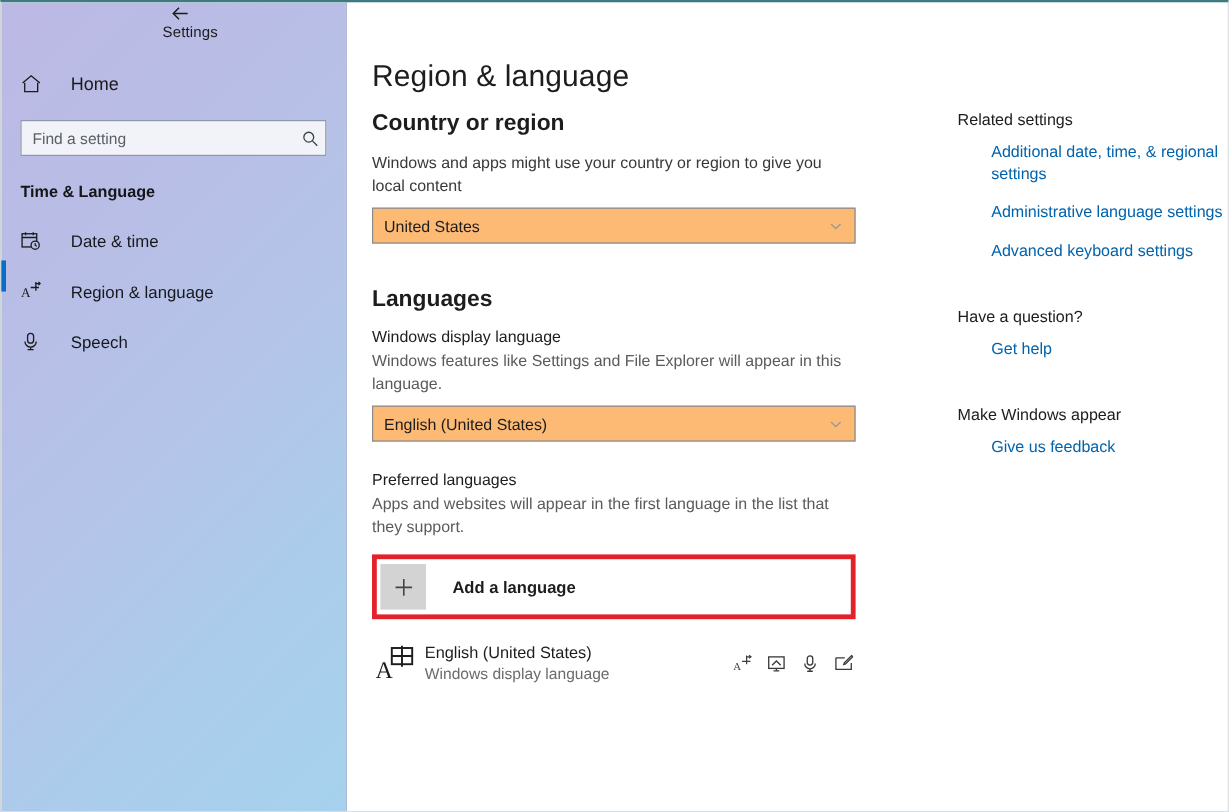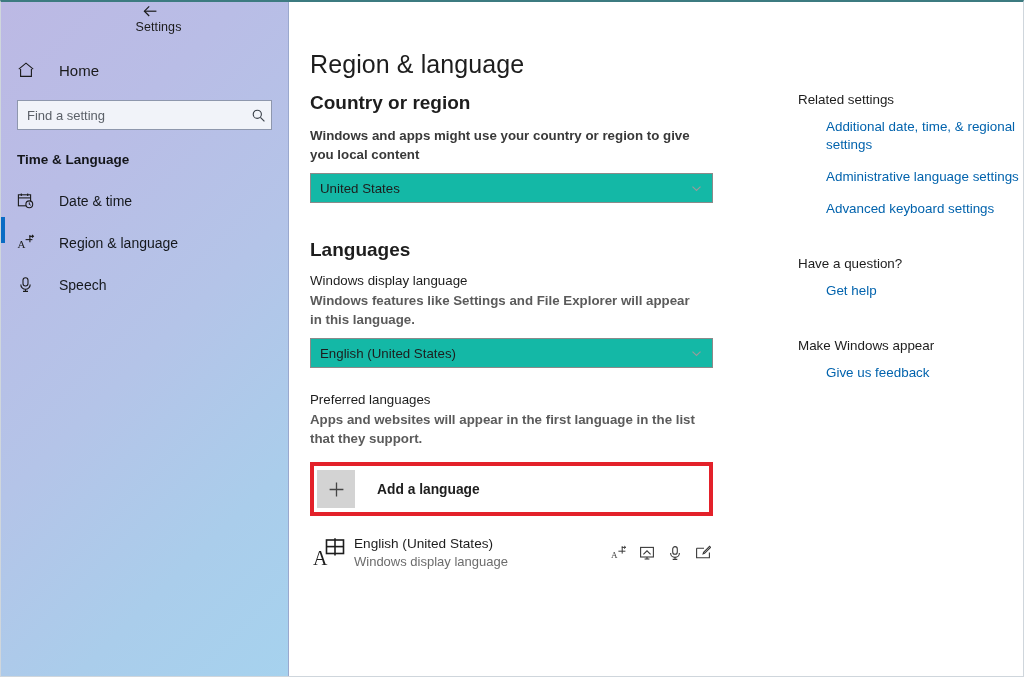--- a/index.html
+++ b/index.html
@@ -205,31 +205,30 @@
     font-size: 13.3px;
     color: #1d1d1d;
     margin: 0 0 3px 0;
   }
   .desc {
     font-size: 13.3px;
     color: #393939;
     line-height: 19px;
     margin: 0 0 9px 0;
     width: 393px;
-    font-weight: bold;
   }
   .desc.muted { color: #5b5b5b; }
 
   .combo {
     position: relative;
     width: 403px;
     height: 30px;
     box-sizing: border-box;
     border: 1px solid #8a8a8a;
-    background: #14b8a6;
+    background: #fdba74;
     display: flex;
     align-items: center;
   }
   .combo .value {
     font-size: 13.3px;
     color: #1d1d1d;
     padding-left: 9px;
   }
   .combo .chev {
     position: absolute;

